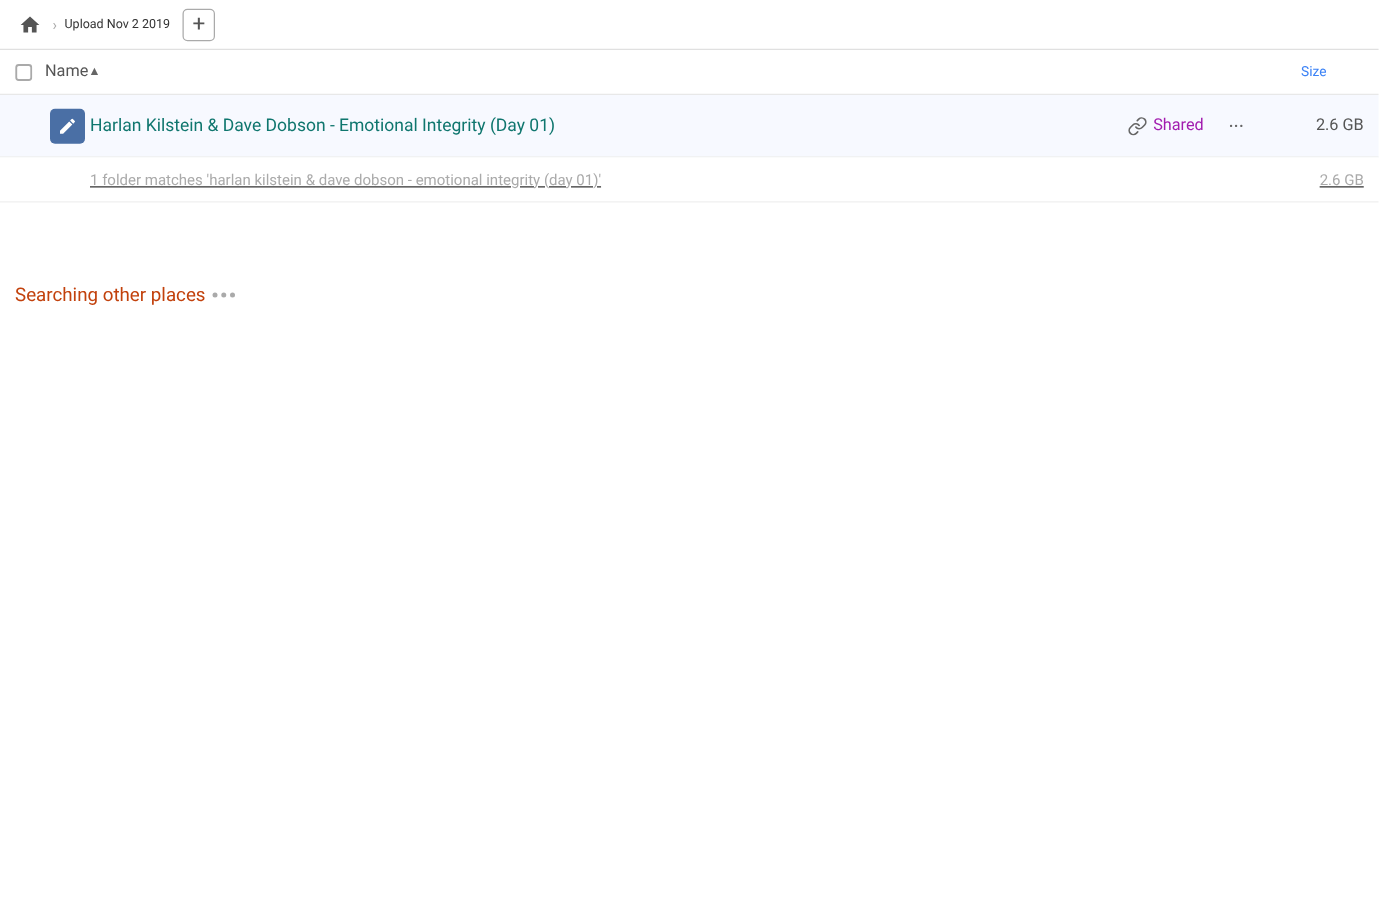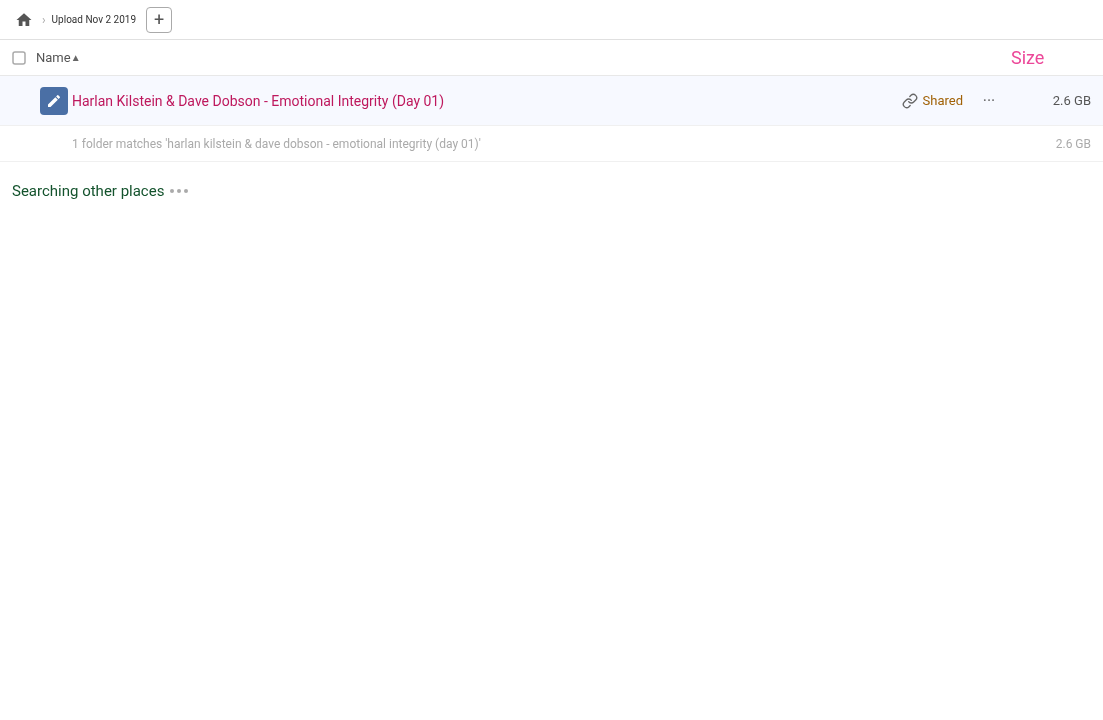--- a/index.html
+++ b/index.html
@@ -88,24 +88,24 @@
       align-items: center;
       gap: 0;
     }
 
     .sort-arrow {
       font-size: 10px;
       color: #666;
     }
 
     .col-size {
-      font-size: 18px;
-      color: #ec4899;
+      font-size: 11px;
+      color: #3b82f6;
       width: 80px;
-      text-align: left;
+      text-align: center;
     }
 
     
     .file-row {
       display: flex;
       align-items: center;
       padding: 0 12px;
       height: 50px;
       border-bottom: 1px solid #f0f0f0;
       background: #f7f9ff;
@@ -137,29 +137,29 @@
 
     .file-icon-box svg {
       width: 16px;
       height: 16px;
       fill: white;
     }
 
     .file-name {
       flex: 1;
       font-size: 14px;
-      color: #be185d;
+      color: #0f766e;
       font-weight: 400;
     }
 
     .shared-badge {
       display: flex;
       align-items: center;
       gap: 5px;
-      color: #a16207;
+      color: #a21caf;
       font-size: 13px;
       margin-right: 12px;
     }
 
     .link-icon {
       width: 16px;
       height: 16px;
       color: #666;
     }
 
@@ -184,20 +184,21 @@
     }
 
     
     .sub-row {
       display: flex;
       align-items: center;
       padding: 0 12px 0 72px;
       height: 36px;
       border-bottom: 1px solid #f0f0f0;
       background: #fff;
+      text-decoration: underline;
     }
 
     .sub-row-text {
       flex: 1;
       font-size: 12px;
       color: #aaa;
     }
 
     .sub-row-size {
       width: 80px;
@@ -206,24 +207,25 @@
       color: #aaa;
     }
 
     
     .searching-section {
       padding: 20px 12px 12px 12px;
     }
 
     .searching-text {
       font-size: 15px;
-      color: #14532d;
+      color: #c2410c;
       display: flex;
       align-items: center;
       gap: 6px;
+      margin-top: 45px;
     }
 
     .loading-dots {
       display: inline-flex;
       gap: 3px;
     }
 
     .dot {
       width: 4px;
       height: 4px;

